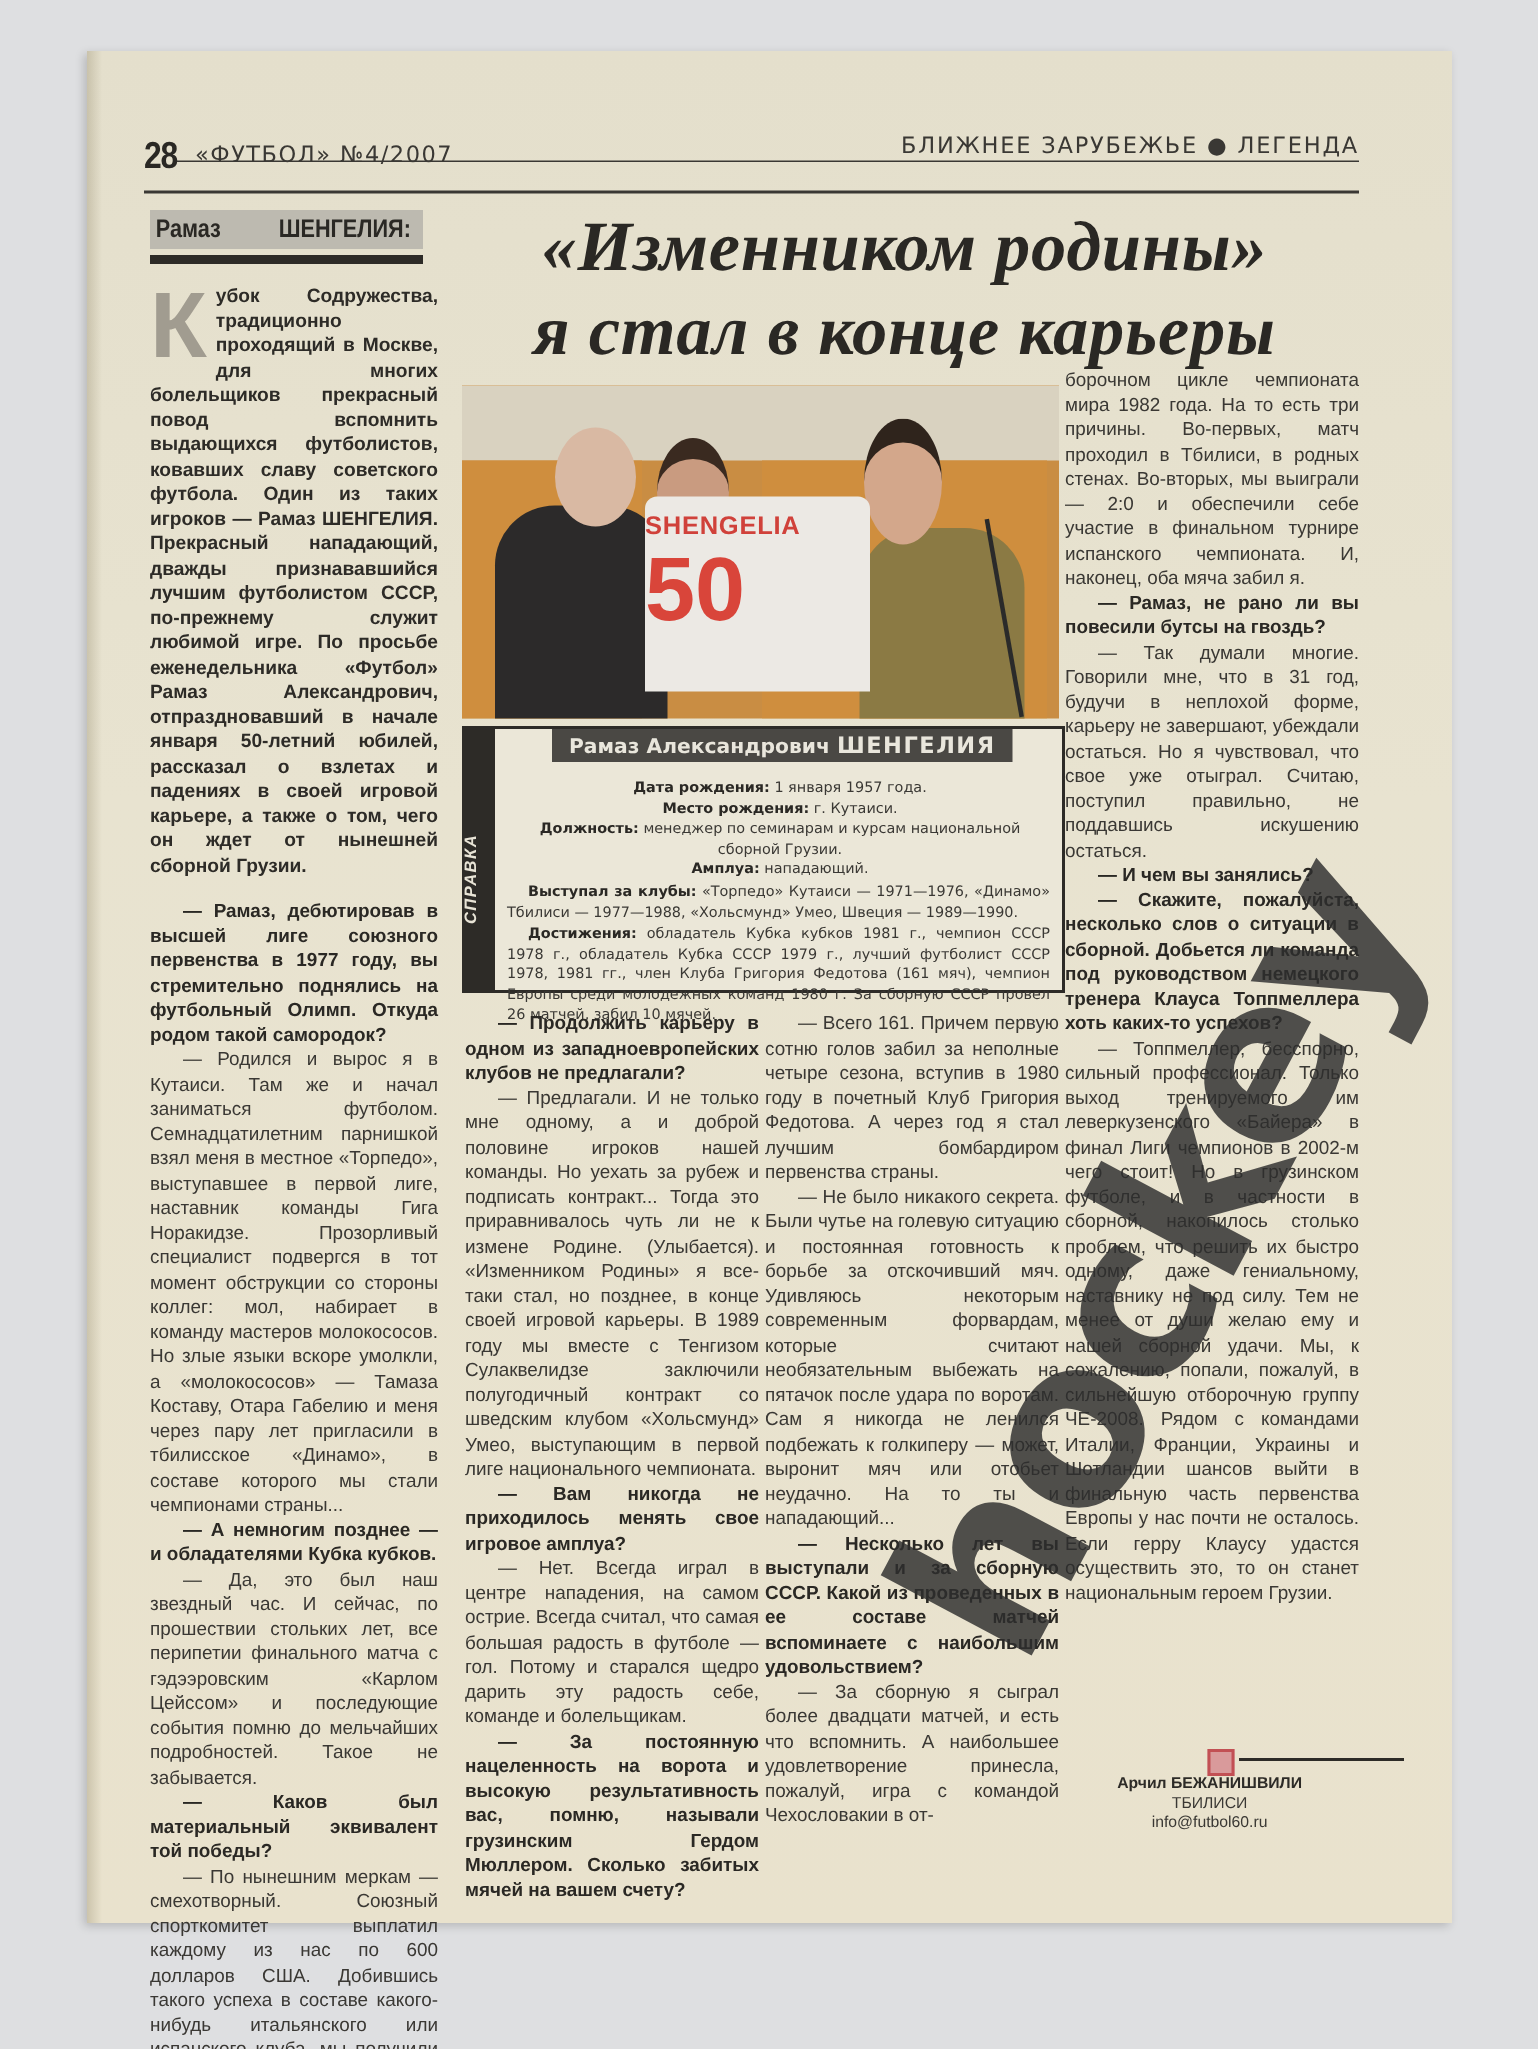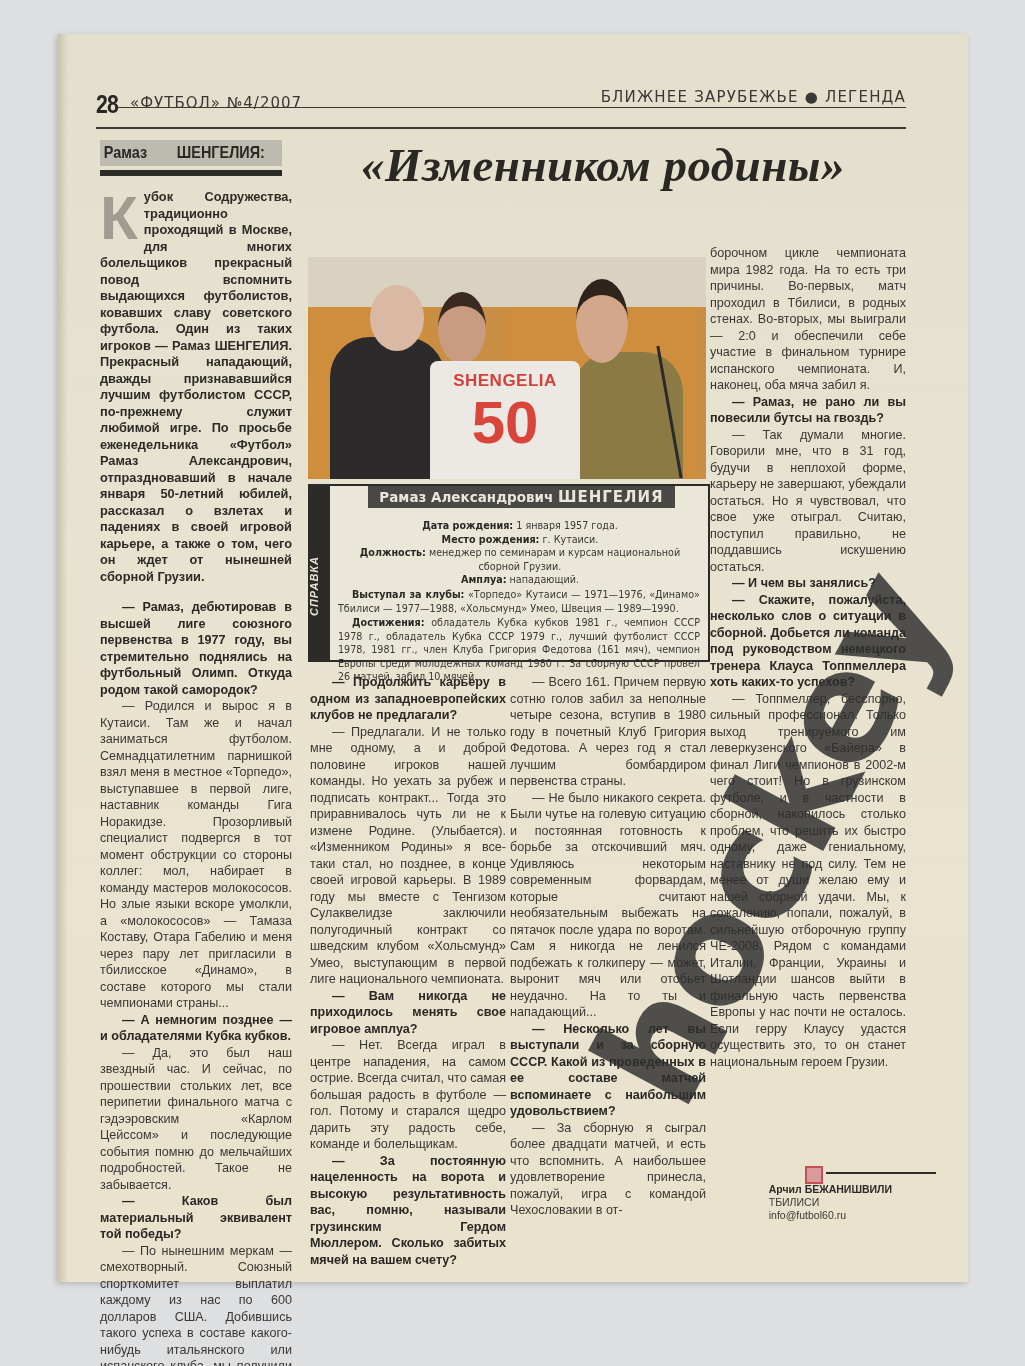--- a/index.html
+++ b/index.html
@@ -19,21 +19,21 @@
   }
 
   
   .hdr-num { position: absolute; left: 38px; top: 56px; font: bold 25px "Liberation Sans", sans-serif; color: #2a2824; letter-spacing: -1px; transform: scaleX(0.85); transform-origin: left; }
   .hdr-pub { position: absolute; left: 72px; top: 60px; font: 15px "DejaVu Sans", sans-serif; color: #3a3834; letter-spacing: 1px; }
   .hdr-sec { position: absolute; right: 62px; top: 54px; font: 15px "DejaVu Sans", sans-serif; color: #3a3834; letter-spacing: 1.2px; }
   .hdr-line1 { position: absolute; left: 60px; right: 62px; top: 73px; height: 1px; background: #3a3834; }
   .hdr-line2 { position: absolute; left: 38px; right: 62px; top: 93px; height: 2px; background: #3a3834; }
 
   
-  .rubric { position: absolute; left: 42px; top: 106px; width: 182px; height: 26px; background: #bdbab0; display: flex; align-items: center; justify-content: flex-start; gap: 18px; }
+  .rubric { position: absolute; left: 42px; top: 106px; width: 182px; height: 26px; background: #bdbab0; display: flex; align-items: center; justify-content: space-between; gap: 18px; }
   .rubric span { font: bold 17px "Liberation Sans", sans-serif; color: #2a2824; transform: scaleX(0.85); display: inline-block; }
   .rubric-bar { position: absolute; left: 42px; top: 136px; width: 182px; height: 6px; background: #2d2b27; }
 
   
   .headline { position: absolute; left: 250px; top: 103px; width: 590px; text-align: center; font: italic bold 47px/56px "Liberation Serif", serif; color: #2a2824; letter-spacing: 0.5px; }
 
   
   .col { position: absolute; font: 12.6px/16.5px "Liberation Sans", sans-serif; color: #3a3834; text-align: justify; }
   .col p { margin: 0; text-indent: 22px; }
   .col p.q { font-weight: bold; color: #2a2824; }
@@ -49,39 +49,39 @@
   
   .photo { position: absolute; left: 250px; top: 223px; width: 398px; height: 222px; overflow: hidden; background: #c98d43; }
   .photo .wall { position: absolute; left: 0; top: 0; width: 100%; height: 50px; background: #d9d2c0; }
   .photo .door { position: absolute; top: 50px; width: 120px; height: 172px; background: #cf8e3e; }
   .photo .p1 { position: absolute; left: 22px; top: 80px; width: 115px; height: 150px; background: #2c2a2a; border-radius: 40px 40px 0 0; }
   .photo .h1 { position: absolute; left: 62px; top: 28px; width: 54px; height: 66px; background: #d9b9a3; border-radius: 50%; }
   .photo .h2 { position: absolute; left: 130px; top: 35px; width: 48px; height: 58px; background: #c99b80; border-radius: 50%; border-top: 14px solid #3a2a20; }
   .photo .p3 { position: absolute; left: 265px; top: 95px; width: 110px; height: 130px; background: #8b7a44; border-radius: 40px 40px 0 0; }
   .photo .h3 { position: absolute; left: 268px; top: 22px; width: 52px; height: 68px; background: #d3a78b; border-radius: 50%; border-top: 16px solid #2f241c; }
   .photo .mic { position: absolute; left: 360px; top: 88px; width: 3px; height: 134px; background: #2a2a2a; transform: rotate(-10deg); }
-  .shirt { position: absolute; left: 122px; top: 104px; width: 150px; height: 130px; background: #ece9e4; border-radius: 8px 8px 0 0; text-align: center; }
+  .shirt { position: absolute; left: 122px; top: 74px; width: 150px; height: 130px; background: #ece9e4; border-radius: 8px 8px 0 0; text-align: left; }
   .shirt .name { font: bold 17px "Liberation Sans", sans-serif; color: #d0413a; margin-top: 10px; letter-spacing: 0.5px; }
   .shirt .num { font: bold 60px/64px "Liberation Sans", sans-serif; color: #d9453a; }
 
   
   .info { position: absolute; left: 250px; top: 450px; width: 398px; height: 174px; border: 2px solid #2d2b27; background: #ebe7d8; }
   .info .side { position: absolute; left: 0; top: 0; width: 20px; height: 100%; background: #2d2b27; }
   .info .side span { position: absolute; left: -26px; top: 94px; transform: rotate(-90deg); font: italic bold 11px "Liberation Sans", sans-serif; color: #e8e4d6; letter-spacing: 1px; }
   .info .title { position: absolute; left: 58px; top: 0; width: 307px; height: 22px; background: #4a4844; color: #e9e6dc; font: bold 13.5px/22px "DejaVu Sans", sans-serif; text-align: center; }
   .info .title b { font-size: 15px; letter-spacing: 1px; }
   .info .centered { position: absolute; left: 40px; top: 33px; width: 340px; text-align: center; font: 9.6px/13.5px "DejaVu Sans", sans-serif; color: #3a3834; }
   .info .body { position: absolute; left: 28px; top: 102px; width: 362px; font: 9.6px/13.5px "DejaVu Sans", sans-serif; color: #3a3834; text-align: justify; }
   .info .body p { margin: 0 0 1px 0; text-indent: 14px; }
   .info b.k { color: #2a2824; }
 
   
   .sig-logo { position: absolute; left: 747px; top: 1132px; width: 14px; height: 14px; border: 2px solid #c25054; background: #d99a9b; }
   .sig-line { position: absolute; left: 768px; top: 1138px; width: 110px; height: 2px; background: #2d2b27; }
-  .sig { position: absolute; right: 76px; top: 1149px; text-align: left; font: 10.5px/13px "Liberation Sans", sans-serif; color: #3a3834; }
+  .sig { position: absolute; right: 100px; top: 1149px; text-align: center; font: 10.5px/13px "Liberation Sans", sans-serif; color: #3a3834; }
   .sig .author { font-weight: bold; color: #2d2b27; }
 
   
   .wm { position: absolute; left: 560px; top: 1050px; font: bold 150px "DejaVu Sans", sans-serif; color: rgba(45,45,45,0.82); transform: rotate(-62deg); transform-origin: left top; letter-spacing: -4px; pointer-events: none; }
 </style>
 </head>
 <body>
 
 <div class="paper">
 
@@ -92,20 +92,21 @@
   <div class="hdr-line2"></div>
 
   <div class="rubric">
     <span>Рамаз</span>
     <span>ШЕНГЕЛИЯ:</span>
   </div>
   <div class="rubric-bar"></div>
 
   <div class="headline">
     <div>«Изменником родины»</div>
+    <div>я стал в конце карьеры</div>
   </div>
 
   <div class="col col1">
     <p class="noind lead"><span class="dropcap">К</span><span>убок Содружества, традиционно проходящий в Москве, для многих болельщиков прекрасный повод вспомнить выдающихся футболистов, ковавших славу советского футбола. Один из таких игроков — Рамаз ШЕНГЕЛИЯ. Прекрасный нападающий, дважды признававшийся лучшим футболистом СССР, по-прежнему служит любимой игре. По просьбе еженедельника «Футбол» Рамаз Александрович, отпраздновавший в начале января 50-летний юбилей, рассказал о взлетах и падениях в своей игровой карьере, а также о том, чего он ждет от нынешней сборной Грузии.</span></p>
     <div style="height:14px"></div>
     <div>
         <p class="q">— Рамаз, дебютировав в высшей лиге союзного первенства в 1977 году, вы стремительно поднялись на футбольный Олимп. Откуда родом такой самородок?</p>
         <p>— Родился и вырос я в Кутаиси. Там же и начал заниматься футболом. Семнадцатилетним парнишкой взял меня в местное «Торпедо», выступавшее в первой лиге, наставник команды Гига Норакидзе. Прозорливый специалист подвергся в тот момент обструкции со стороны коллег: мол, набирает в команду мастеров молокососов. Но злые языки вскоре умолкли, а «молокососов» — Тамаза Коставу, Отара Габелию и меня через пару лет пригласили в тбилисское «Динамо», в составе которого мы стали чемпионами страны...</p>
         <p class="q">— А немногим позднее — и обладателями Кубка кубков.</p>
         <p>— Да, это был наш звездный час. И сейчас, по прошествии стольких лет, все перипетии финального матча с гэдээровским «Карлом Цейссом» и последующие события помню до мельчайших подробностей. Такое не забывается.</p>

